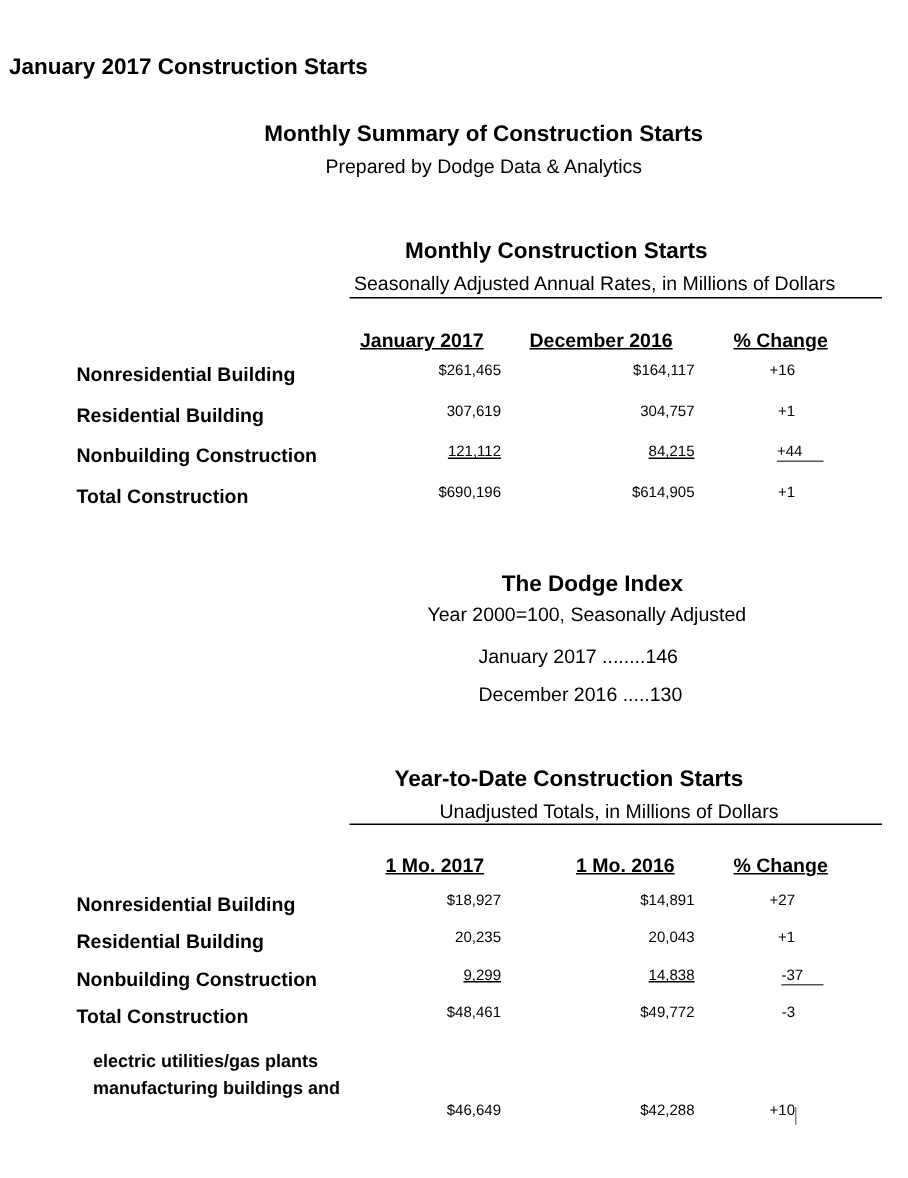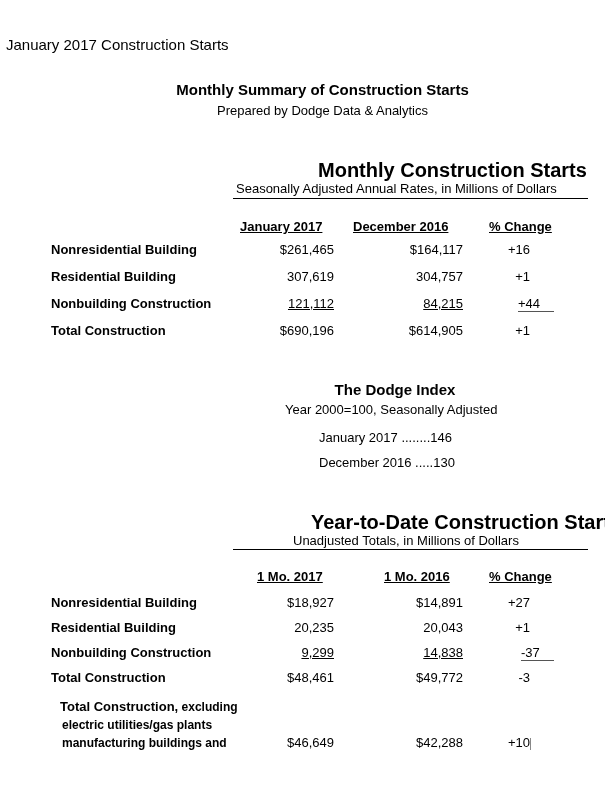--- a/index.html
+++ b/index.html
@@ -1,31 +1,31 @@
 <!DOCTYPE html>
 <html><head>
   <meta charset="utf-8">
   <style>
     html, body { margin: 0; padding: 0; background: #ffffff; }
     body {
       width: 605px; height: 785px; position: relative; overflow: hidden;
       font-family: "Liberation Sans", sans-serif; color: #000;
     }
     .abs { position: absolute; white-space: nowrap; }
-    .doc-title { left: 6px; top: 36px; font-size: 15px; font-weight: normal; }
+    .doc-title { left: 6px; top: 36px; font-size: 15px; font-weight: bold; }
     .summary-title { left: 0; width: 645px; top: 81px; font-size: 15px; font-weight: bold; text-align: center; }
     .summary-sub { left: 0; width: 645px; top: 103px; font-size: 13px; text-align: center; }
 
-    .sec-title { font-size: 20px; font-weight: bold; margin-left: 48px; }
+    .sec-title { font-size: 15px; font-weight: bold; }
     .sec-sub { font-size: 13px; }
     .rule { position: absolute; height: 0; border-top: 1px solid #000; }
 
     .colhead { font-size: 13px; font-weight: bold; text-decoration: underline; }
     .rowlabel { font-size: 13px; font-weight: bold; left: 51px; }
-    .num { font-size: 13px; text-align: right; }
+    .num { font-size: 10px; text-align: right; }
     .u { text-decoration: underline; }
     .pct-u { border-bottom: 1px solid #555; padding-right: 14px; }
 
     .idx-title { left: 0; width: 790px; text-align: center; font-size: 15px; font-weight: bold; }
     .idx-line { font-size: 13px; }
 
     .note { font-size: 13px; font-weight: bold; left: 60px; line-height: 18px; }
     .note .small { font-size: 12px; }
   </style>
 </head>
@@ -106,21 +106,20 @@
   </div>
   <div>
     <div class="abs rowlabel" style="top:670px;">Total Construction</div>
     <div class="abs num" style="right:271px; top:670px;">$48,461</div>
     <div class="abs num" style="right:142px; top:670px;">$49,772</div>
     <div class="abs num" style="right:75px; top:670px;">-3</div>
   </div>
 
   <div>
     <div class="abs note" style="top:698px;">
-      <div><span>Total Construction,</span><span class="small"> excluding</span></div>
       <div class="small" style="padding-left:2px;">electric utilities/gas plants</div>
       <div class="small" style="padding-left:2px;">manufacturing buildings and</div>
     </div>
     <div class="abs num" style="right:271px; top:735px;">$46,649</div>
     <div class="abs num" style="right:142px; top:735px;">$42,288</div>
     <div class="abs num" style="right:75px; top:735px;">+10</div>
     <div class="abs" style="left:530px; top:738px; width:1px; height:12px; background:#888;"></div>
   </div>
 </div>
 

